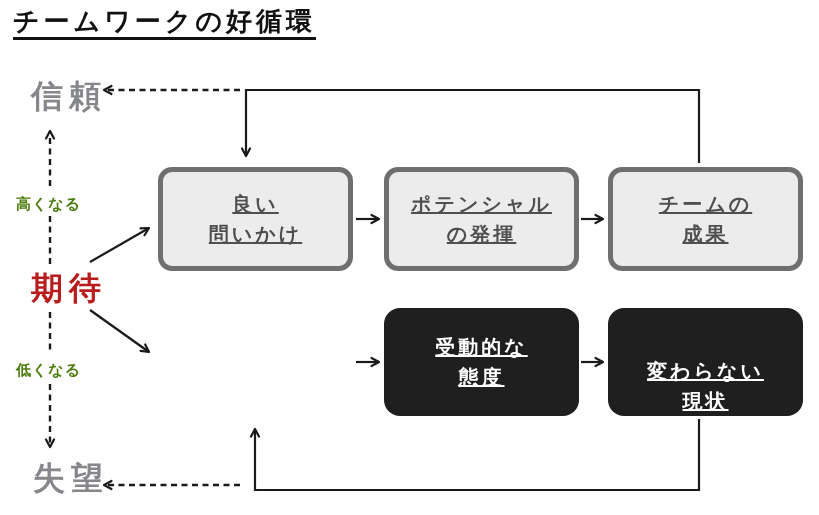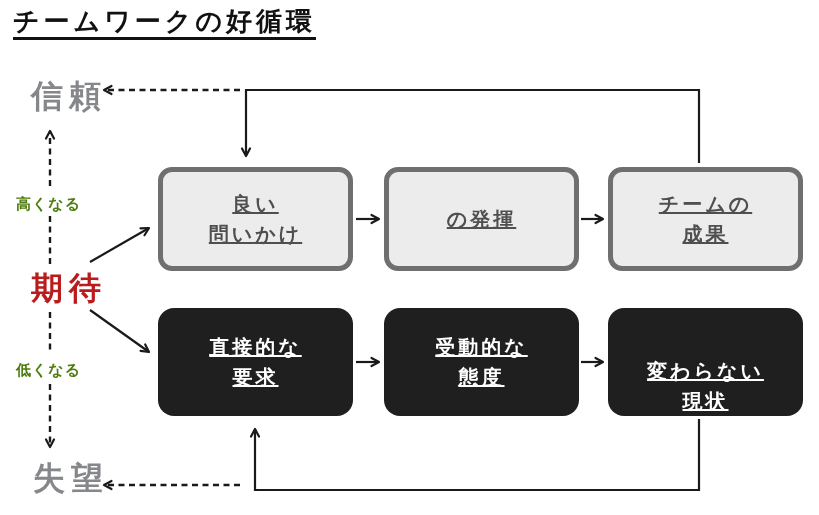--- a/index.html
+++ b/index.html
@@ -100,31 +100,28 @@
 
   <div class="side-note" style="top:362px;">低くなる</div>
 
   <div class="side-label muted" style="left:10px; top:462px;">失望</div>
 
   <div class="box good" style="left:158px;">
     <span>良い</span>
     <span>問いかけ</span>
   </div>
   <div class="box good" style="left:384px;">
+    <span>ポテンシャル</span>
     <span>の発揮</span>
   </div>
   <div class="box good" style="left:608px;">
     <span>チームの</span>
     <span>成果</span>
   </div>
 
-  <div class="box bad" style="left:158px;">
-    <span>直接的な</span>
-    <span>要求</span>
-  </div>
   <div class="box bad" style="left:384px;">
     <span>受動的な</span>
     <span>態度</span>
   </div>
   <div class="box bad" style="left:608px;justify-content:flex-end;">
     <span>変わらない</span>
     <span>現状</span>
   </div>
 
   <svg class="overlay" viewBox="0 0 819 515">

